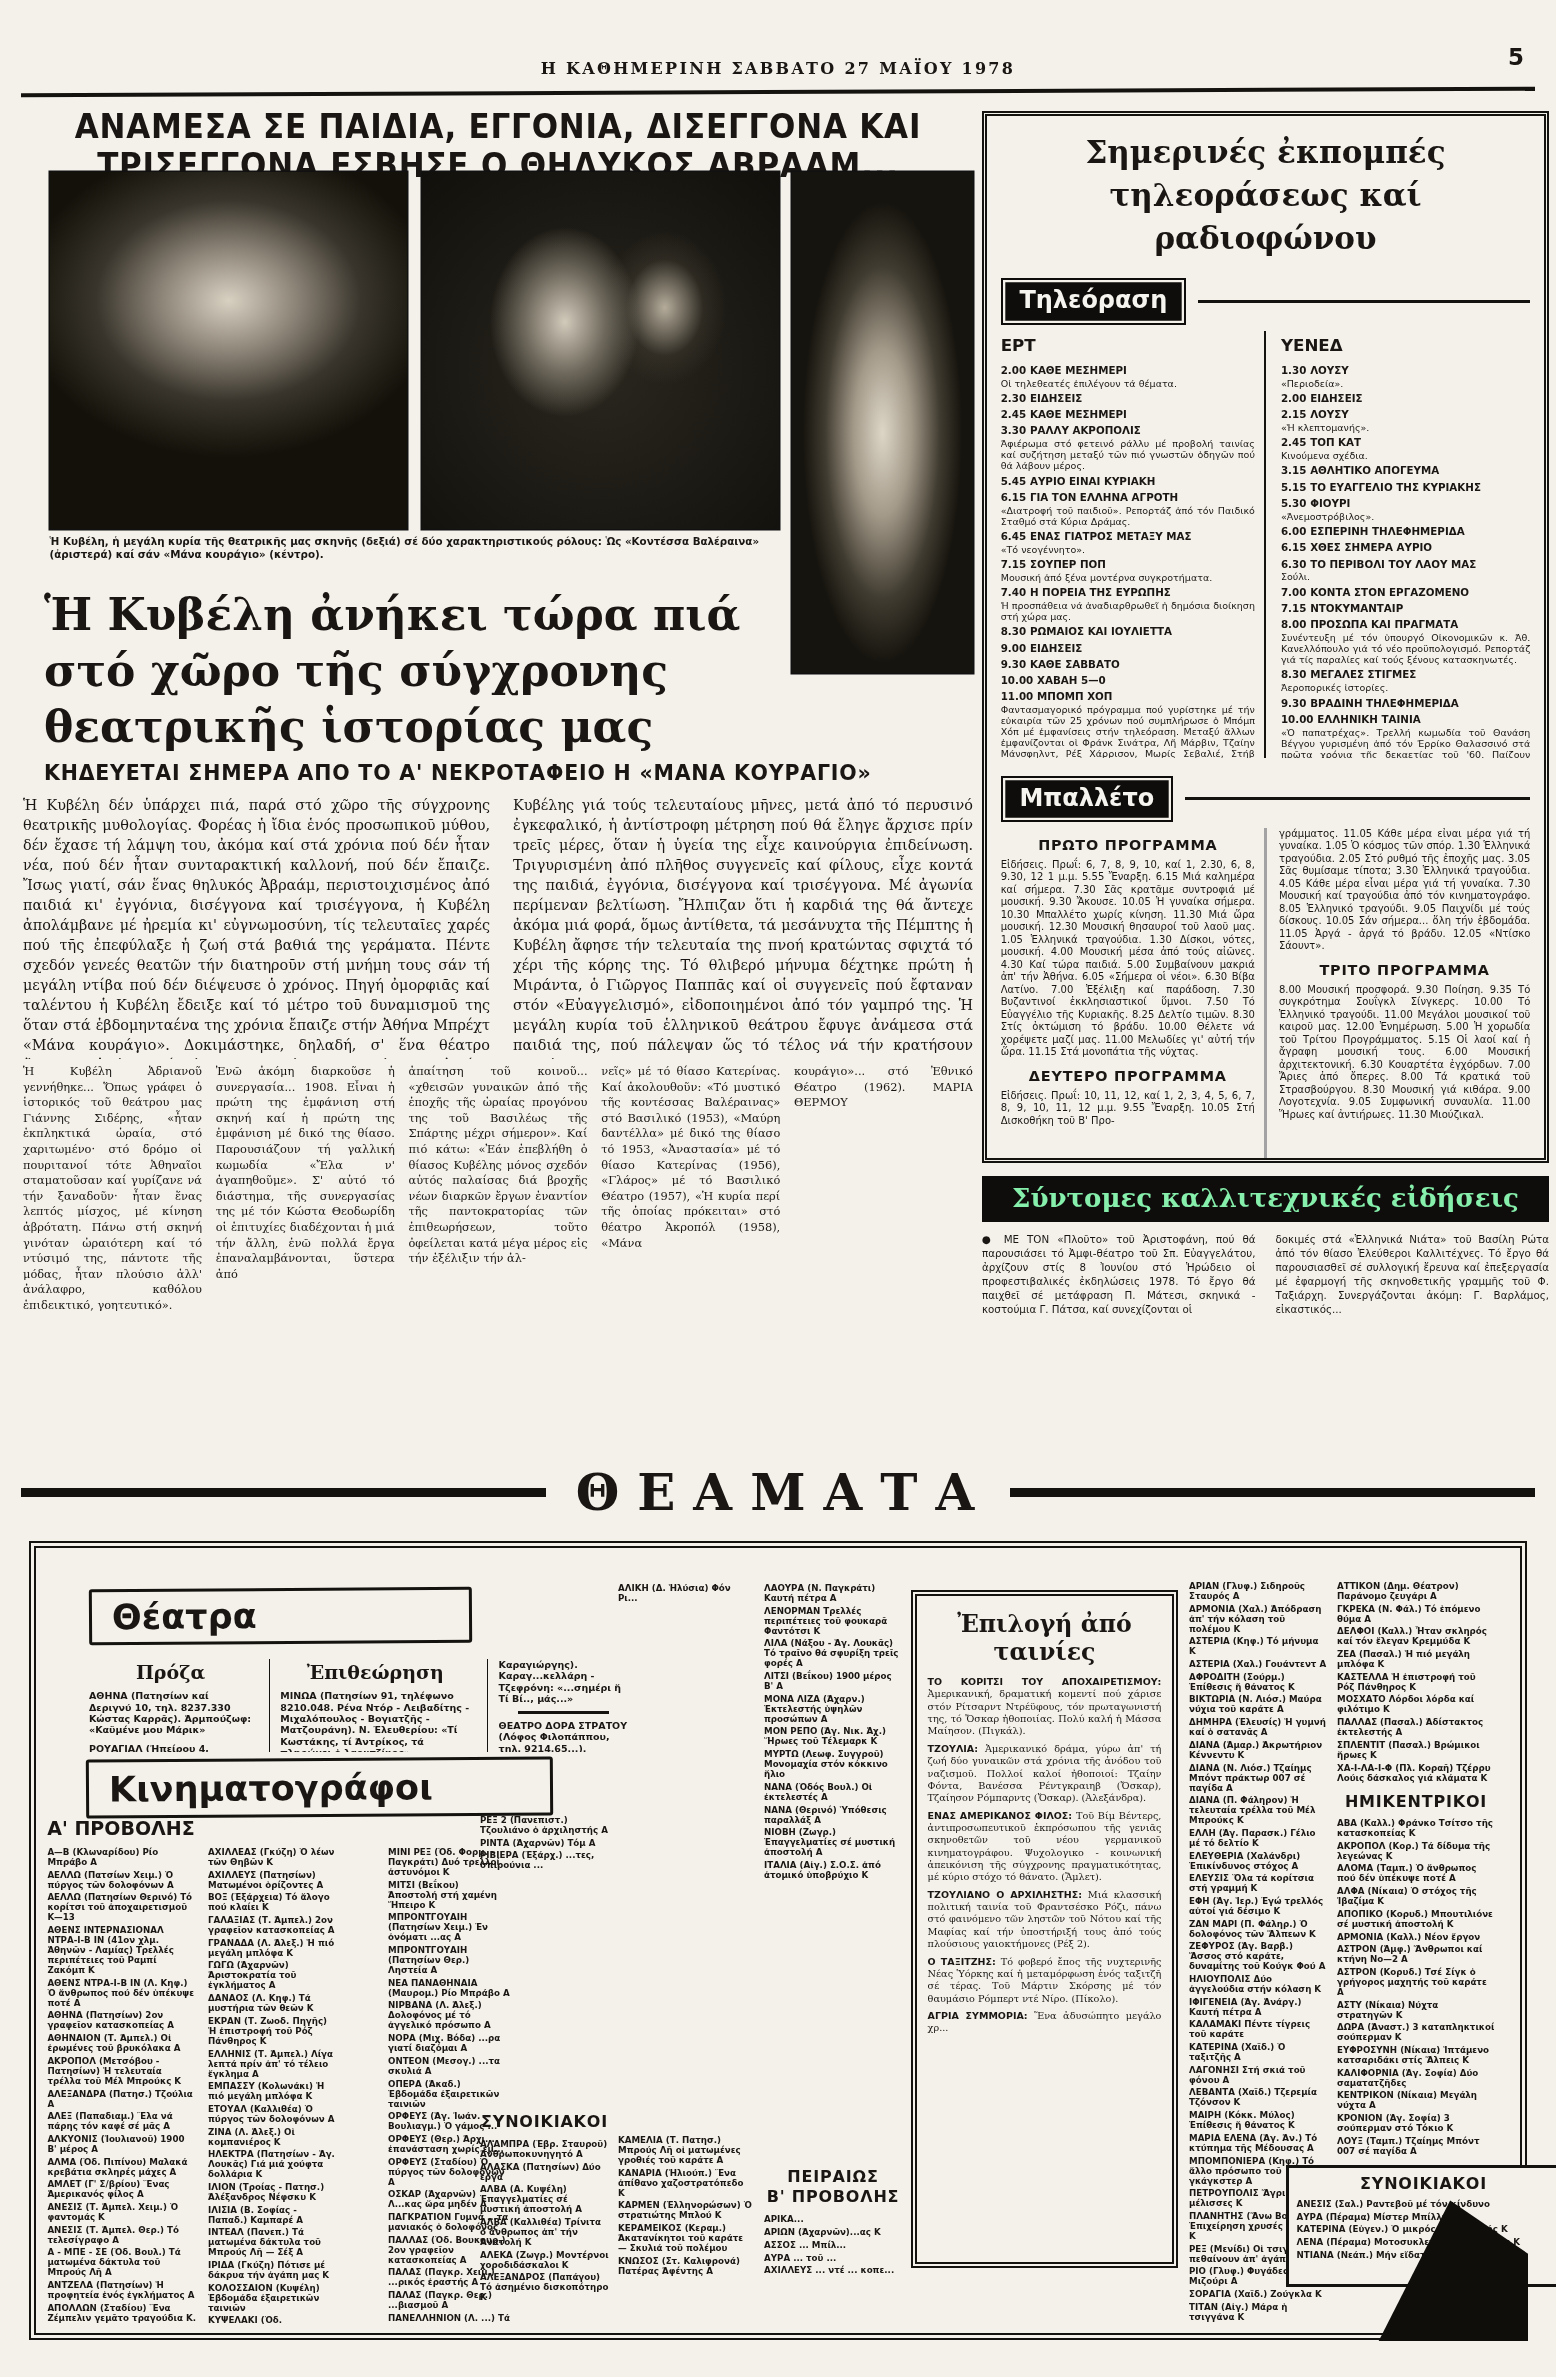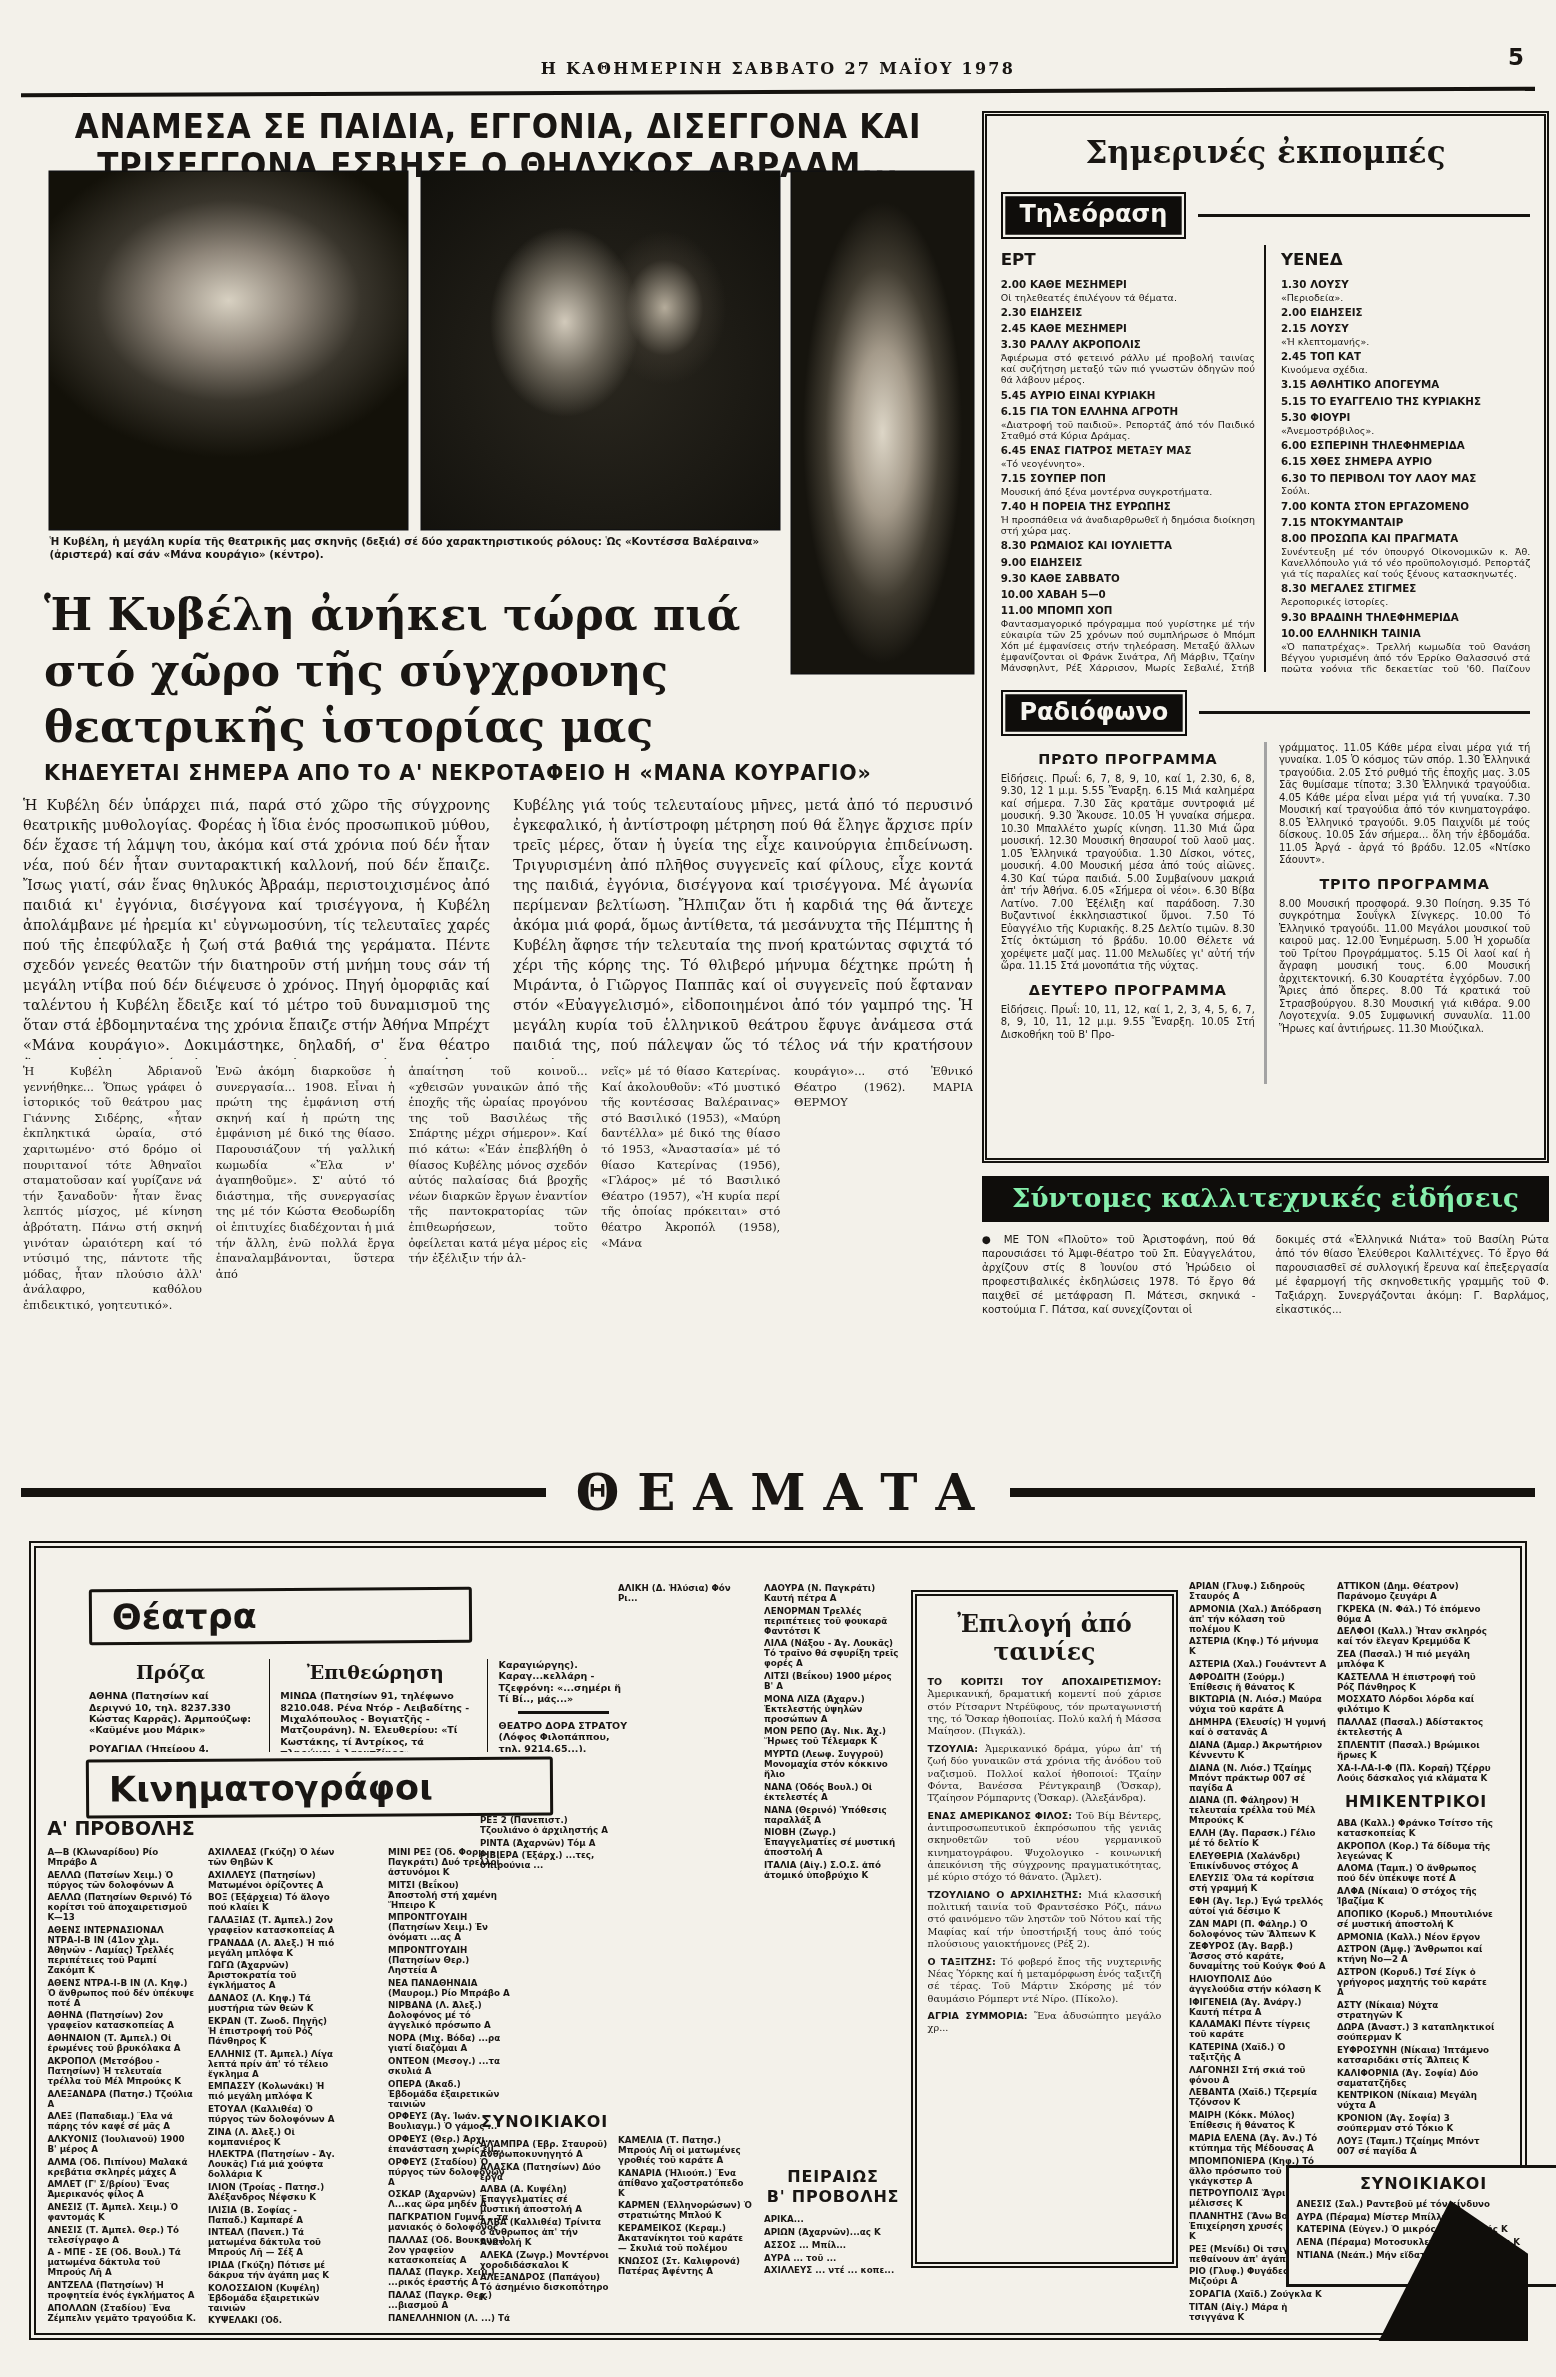--- a/index.html
+++ b/index.html
@@ -138,20 +138,21 @@
       <div class="bcol">Ἐνῶ ἀκόμη διαρκοῦσε ἡ συνεργασία... 1908. Εἶναι ἡ πρώτη της ἐμφάνιση στή σκηνή καί ἡ πρώτη της ἐμφάνιση μέ δικό της θίασο. Παρουσιάζουν τή γαλλική κωμωδία «Ἔλα ν' ἀγαπηθοῦμε». Σ' αὐτό τό διάστημα, τῆς συνεργασίας της μέ τόν Κώστα Θεοδωρίδη οἱ ἐπιτυχίες διαδέχονται ἡ μιά τήν ἄλλη, ἐνῶ πολλά ἔργα ἐπαναλαμβάνονται, ὕστερα ἀπό</div>
       <div class="bcol">ἀπαίτηση τοῦ κοινοῦ... «χθεισῶν γυναικῶν ἀπό τῆς ἐποχῆς τῆς ὡραίας προγόνου της τοῦ Βασιλέως τῆς Σπάρτης μέχρι σήμερον». Καί πιό κάτω: «Ἐάν ἐπεβλήθη ὁ θίασος Κυβέλης μόνος σχεδόν αὐτός παλαίσας διά βροχῆς νέων διαρκῶν ἔργων ἐναντίον τῆς παντοκρατορίας τῶν ἐπιθεωρήσεων, τοῦτο ὀφείλεται κατά μέγα μέρος εἰς τήν ἐξέλιξιν τήν ἀλ-</div>
       <div class="bcol">νεῖς» μέ τό θίασο Κατερίνας. Καί ἀκολουθοῦν: «Τό μυστικό τῆς κοντέσσας Βαλέραινας» στό Βασιλικό (1953), «Μαύρη δαντέλλα» μέ δικό της θίασο τό 1953, «Ἀναστασία» μέ τό θίασο Κατερίνας (1956), «Γλάρος» μέ τό Βασιλικό Θέατρο (1957), «Ἡ κυρία περί τῆς ὁποίας πρόκειται» στό θέατρο Ἀκροπόλ (1958), «Μάνα</div>
       <div class="bcol">κουράγιο»... στό Ἐθνικό Θέατρο (1962). ΜΑΡΙΑ ΘΕΡΜΟΥ</div>
     </div>
 </section>
 
 <aside class="tvbox">
   <div class="tvtitle">
     <span>Σημερινές ἐκπομπές</span><br>
+    <span>τηλεοράσεως καί ραδιοφώνου</span>
   </div>
   <div class="lblrow">
     <span class="lbl">Τηλεόραση</span>
     <span class="lblrule"></span>
   </div>
   <div class="channels">
     <div class="ch1">
       <div class="chname">ΕΡΤ</div>
       <ul class="tvlist">
 
@@ -308,21 +309,21 @@
         </li>
           <li class="tvit">
           <span class="tt">10.00</span>
           <span class="th">ΕΛΛΗΝΙΚΗ ΤΑΙΝΙΑ</span>
           <div class="td">«Ὁ παπατρέχας». Τρελλή κωμωδία τοῦ Θανάση Βέγγου γυρισμένη ἀπό τόν Ἐρρίκο Θαλασσινό στά πρῶτα χρόνια τῆς δεκαετίας τοῦ '60. Παίζουν ἀκόμη οἱ Κατερίνα Γιουλάκη, Τ. Μηλιάδης, Νίτσα Μαρούδα.</div>
         </li>
         </ul>
     </div>
   </div>
   <div class="lblrow">
-    <span class="lbl">Ραδιόφωνο</span>
+    <span class="lbl">Μπαλλέτο</span>
     <span class="lblrule"></span>
   </div>
   <div class="radio">
     <div class="r1">
       <div class="rh">ΠΡΩΤΟ ΠΡΟΓΡΑΜΜΑ</div>
       <div class="rt">Εἰδήσεις. Πρωΐ: 6, 7, 8, 9, 10, καί 1, 2.30, 6, 8, 9.30, 12 1 μ.μ.  5.55 Ἔναρξη. 6.15 Μιά καλημέρα καί σήμερα. 7.30 Σᾶς κρατᾶμε συντροφιά μέ μουσική. 9.30 Ἄκουσε. 10.05 Ἡ γυναίκα σήμερα. 10.30 Μπαλλέτο χωρίς κίνηση. 11.30 Μιά ὥρα μουσική. 12.30 Μουσική θησαυροί τοῦ λαοῦ μας. 1.05 Ἑλληνικά τραγούδια. 1.30 Δίσκοι, νότες, μουσική. 4.00 Μουσική μέσα ἀπό τούς αἰῶνες. 4.30 Καί τώρα παιδιά. 5.00 Συμβαίνουν μακριά ἀπ' τήν Ἀθήνα. 6.05 «Σήμερα οἱ νέοι». 6.30 Βίβα Λατίνο. 7.00 Ἐξέλιξη καί παράδοση. 7.30 Βυζαντινοί ἐκκλησιαστικοί ὕμνοι. 7.50 Τό Εὐαγγέλιο τῆς Κυριακῆς. 8.25 Δελτίο τιμῶν. 8.30 Στίς ὀκτώμιση τό βράδυ. 10.00 Θέλετε νά χορέψετε μαζί μας. 11.00 Μελωδίες γι' αὐτή τήν ὥρα. 11.15 Στά μονοπάτια τῆς νύχτας.</div>
       <div class="rh">ΔΕΥΤΕΡΟ ΠΡΟΓΡΑΜΜΑ</div>
       <div class="rt">Εἰδήσεις. Πρωΐ: 10, 11, 12, καί 1, 2, 3, 4, 5, 6, 7, 8, 9, 10, 11, 12 μ.μ.  9.55 Ἔναρξη. 10.05 Στή Δισκοθήκη τοῦ Β' Προ-</div>
     </div>
     <div class="r2">

